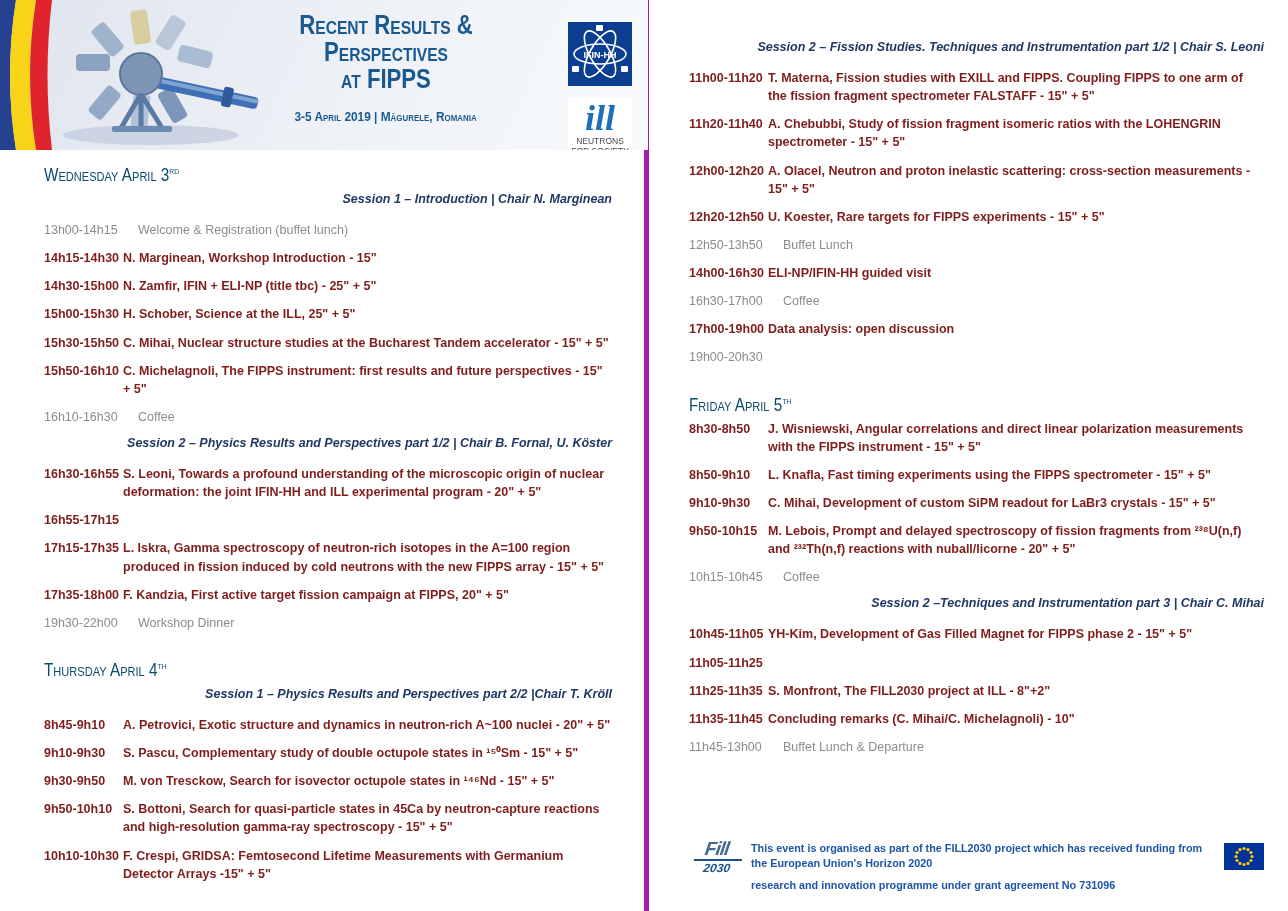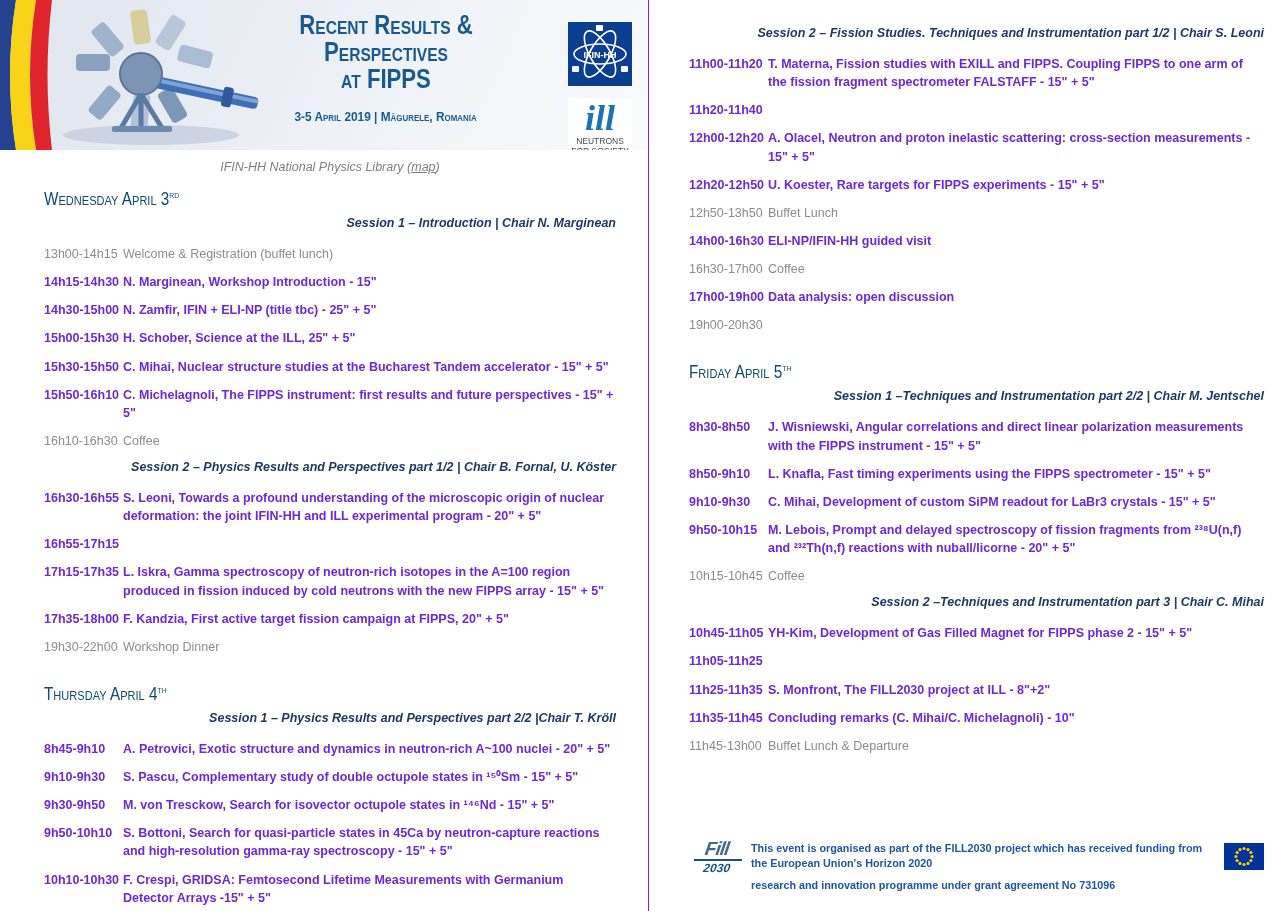--- a/index.html
+++ b/index.html
@@ -5,22 +5,22 @@
   html,body{margin:0;padding:0;background:#ffffff;}
   .page{
     position:relative;
     width:1288px;height:911px;
     background:#ffffff;
     font-family:"Liberation Sans", sans-serif;
     color:#212121;
     display:flex;
     overflow:hidden;
   }
-  .col-left{width:649px;border-right:1px solid #a21caf;box-sizing:border-box;}
-  .col-right{flex:1;display:flex;flex-direction:column;box-sizing:border-box;padding:20px 24px 14px 40px;}
+  .col-left{width:649px;border-right:5px solid #a21caf;box-sizing:border-box;}
+  .col-right{flex:1;display:flex;flex-direction:column;box-sizing:border-box;padding:34px 24px 14px 40px;}
 
   
   .banner{
     position:relative;width:648px;height:150px;
     background:linear-gradient(115deg,#dfe4ee 0%,#eef1f6 55%,#f8fafc 100%);
     overflow:hidden;
   }
   .banner .flag{position:absolute;left:0;top:0;}
   .banner .instrument{position:absolute;left:36px;top:2px;}
   .banner-titles{
@@ -61,23 +61,23 @@
   .blocks > .day-heading:first-child{margin-top:14px;}
   .session-heading{
     text-align:right;font-style:italic;font-weight:bold;
     color:#203864;font-size:12.5px;
     margin:6px 0 15px;
   }
   .row{
     display:grid;grid-template-columns:79px 1fr;
     margin-bottom:10px;
     font-size:12.5px;line-height:1.45;
-    color:#6d28d9;font-weight:bold;
-  }
-  .row.muted{color:#8c8c8c;font-weight:normal;}
+    color:#7f1d1d;font-weight:bold;
+  }
+  .row.muted{color:#8c8c8c;font-weight:normal;gap:15px;}
   .row .time{white-space:nowrap;}
 
   
   .footer{
     margin-top:auto;
     display:flex;align-items:flex-start;gap:10px;
     padding:6px 0 4px 4px;
   }
   .f-logo{width:48px;flex:0 0 48px;text-align:center;line-height:1;}
   .f-logo .fill-word{
@@ -157,21 +157,20 @@
         </svg>
         <svg class="ill-logo" width="64" height="58" viewBox="0 0 64 58">
           <text x="32" y="30" text-anchor="middle" font-size="36" font-weight="bold" font-style="italic" fill="#1d71b8" font-family="Liberation Serif, serif">ill</text>
           <text x="32" y="44" text-anchor="middle" font-size="8.5" fill="#4a4a4a" font-family="Liberation Sans, sans-serif">NEUTRONS</text>
           <text x="32" y="54" text-anchor="middle" font-size="8.5" fill="#4a4a4a" font-family="Liberation Sans, sans-serif">FOR SOCIETY</text>
         </svg>
       </div>
     </div>
 
     <div class="content">
-      <div class="venue-line"><span>IFIN-HH National Physics Library (</span><span class="map-link">map</span><span>)</span></div>
       <div class="blocks" id="col-left-blocks">
           <div class="day-heading"><span class="condense"><span>Wednesday April 3</span><sup>rd</sup></span></div>
           <div class="session-heading">Session 1 – Introduction | Chair N. Marginean</div>
           <div class="row muted">
             <div class="time">13h00-14h15</div>
             <div class="text">Welcome &amp; Registration (buffet lunch)</div>
           </div>
           <div class="row">
             <div class="time">14h15-14h30</div>
             <div class="text">N. Marginean, Workshop Introduction - 15"</div>
@@ -244,20 +243,21 @@
 
   <div class="col-right">
     <div class="blocks" id="col-right-blocks">
         <div class="session-heading">Session 2 – Fission Studies. Techniques and Instrumentation part 1/2 | Chair S. Leoni</div>
         <div class="row">
           <div class="time">11h00-11h20</div>
           <div class="text">T. Materna, Fission studies with EXILL and FIPPS. Coupling FIPPS to one arm of the fission fragment spectrometer FALSTAFF - 15" + 5"</div>
         </div>
         <div class="row">
           <div class="time">11h20-11h40</div>
+          <div class="text">A. Chebubbi, Study of fission fragment isomeric ratios with the LOHENGRIN spectrometer - 15" + 5"</div>
         </div>
         <div class="row">
           <div class="time">12h00-12h20</div>
           <div class="text">A. Olacel, Neutron and proton inelastic scattering: cross-section measurements - 15" + 5"</div>
         </div>
         <div class="row">
           <div class="time">12h20-12h50</div>
           <div class="text">U. Koester, Rare targets for FIPPS experiments - 15" + 5"</div>
         </div>
         <div class="row muted">
@@ -273,21 +273,20 @@
           <div class="text">Coffee</div>
         </div>
         <div class="row">
           <div class="time">17h00-19h00</div>
           <div class="text">Data analysis: open discussion</div>
         </div>
         <div class="row muted">
           <div class="time">19h00-20h30</div>
         </div>
         <div class="day-heading"><span class="condense"><span>Friday April 5</span><sup>th</sup></span></div>
-        <div class="session-heading">Session 1 –Techniques and Instrumentation part 2/2 | Chair M. Jentschel</div>
         <div class="row">
           <div class="time">8h30-8h50</div>
           <div class="text">J. Wisniewski, Angular correlations and direct linear polarization measurements with the FIPPS instrument - 15" + 5"</div>
         </div>
         <div class="row">
           <div class="time">8h50-9h10</div>
           <div class="text">L. Knafla, Fast timing experiments using the FIPPS spectrometer - 15" + 5"</div>
         </div>
         <div class="row">
           <div class="time">9h10-9h30</div>

